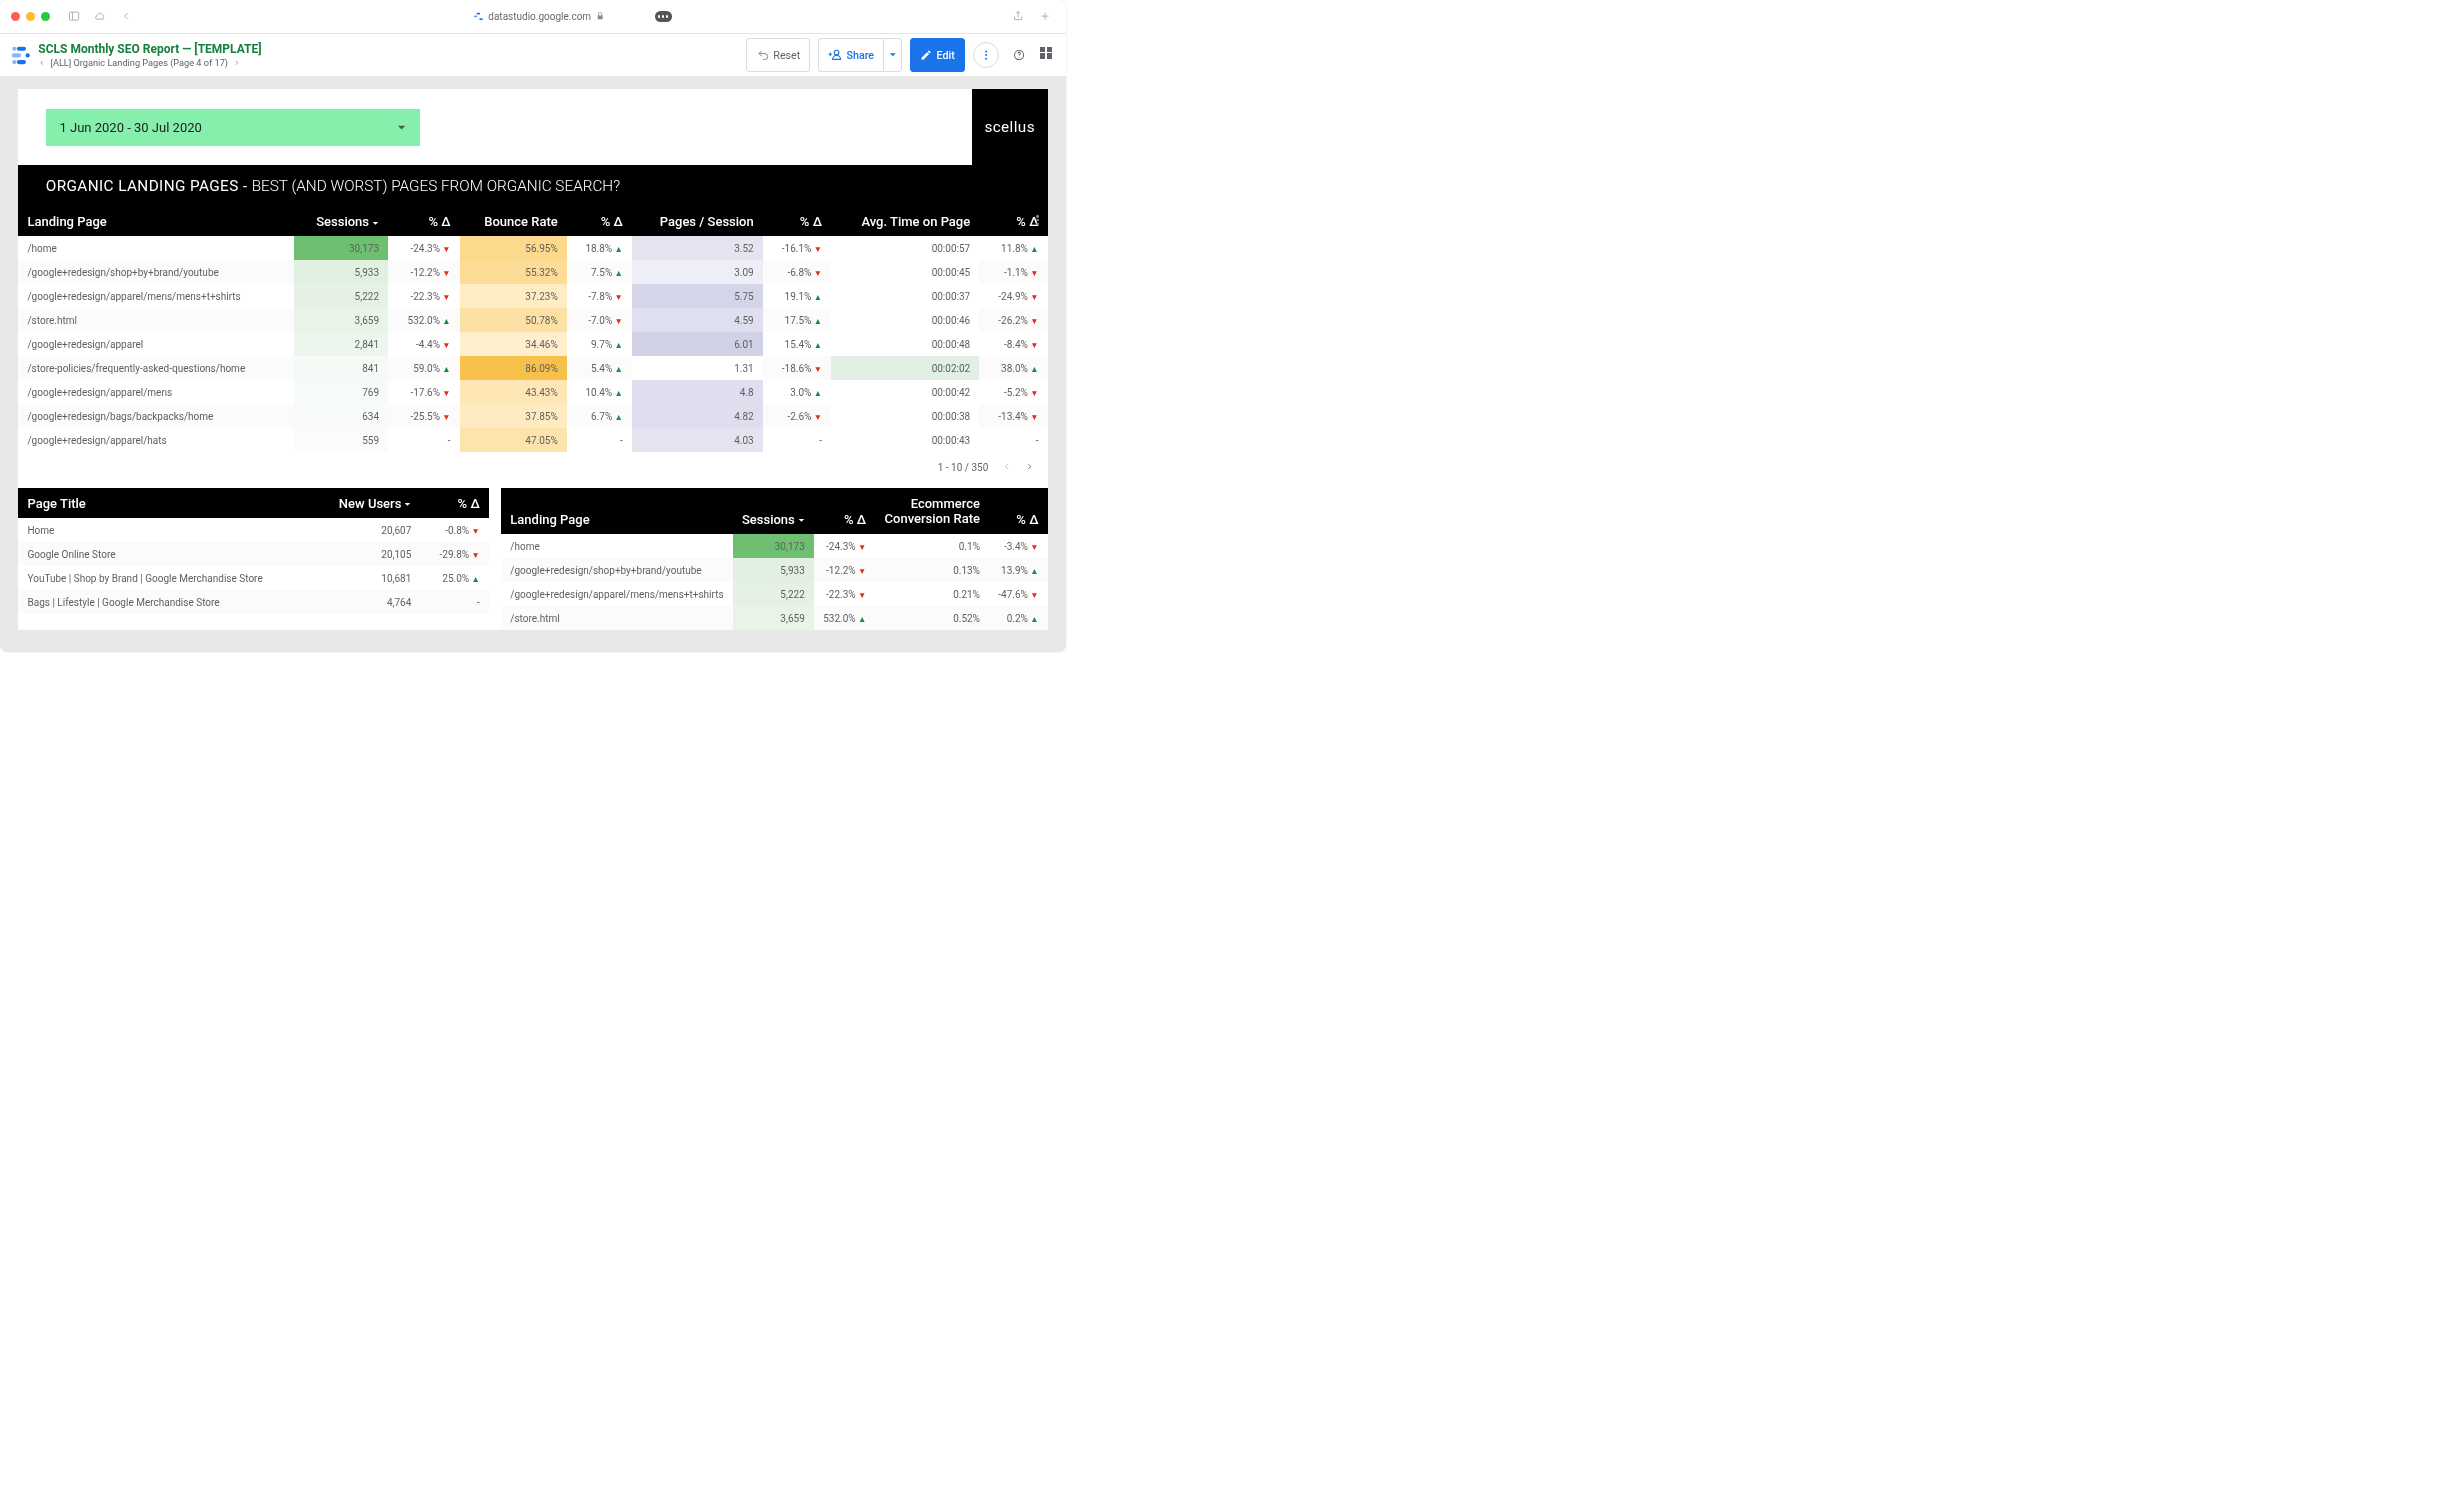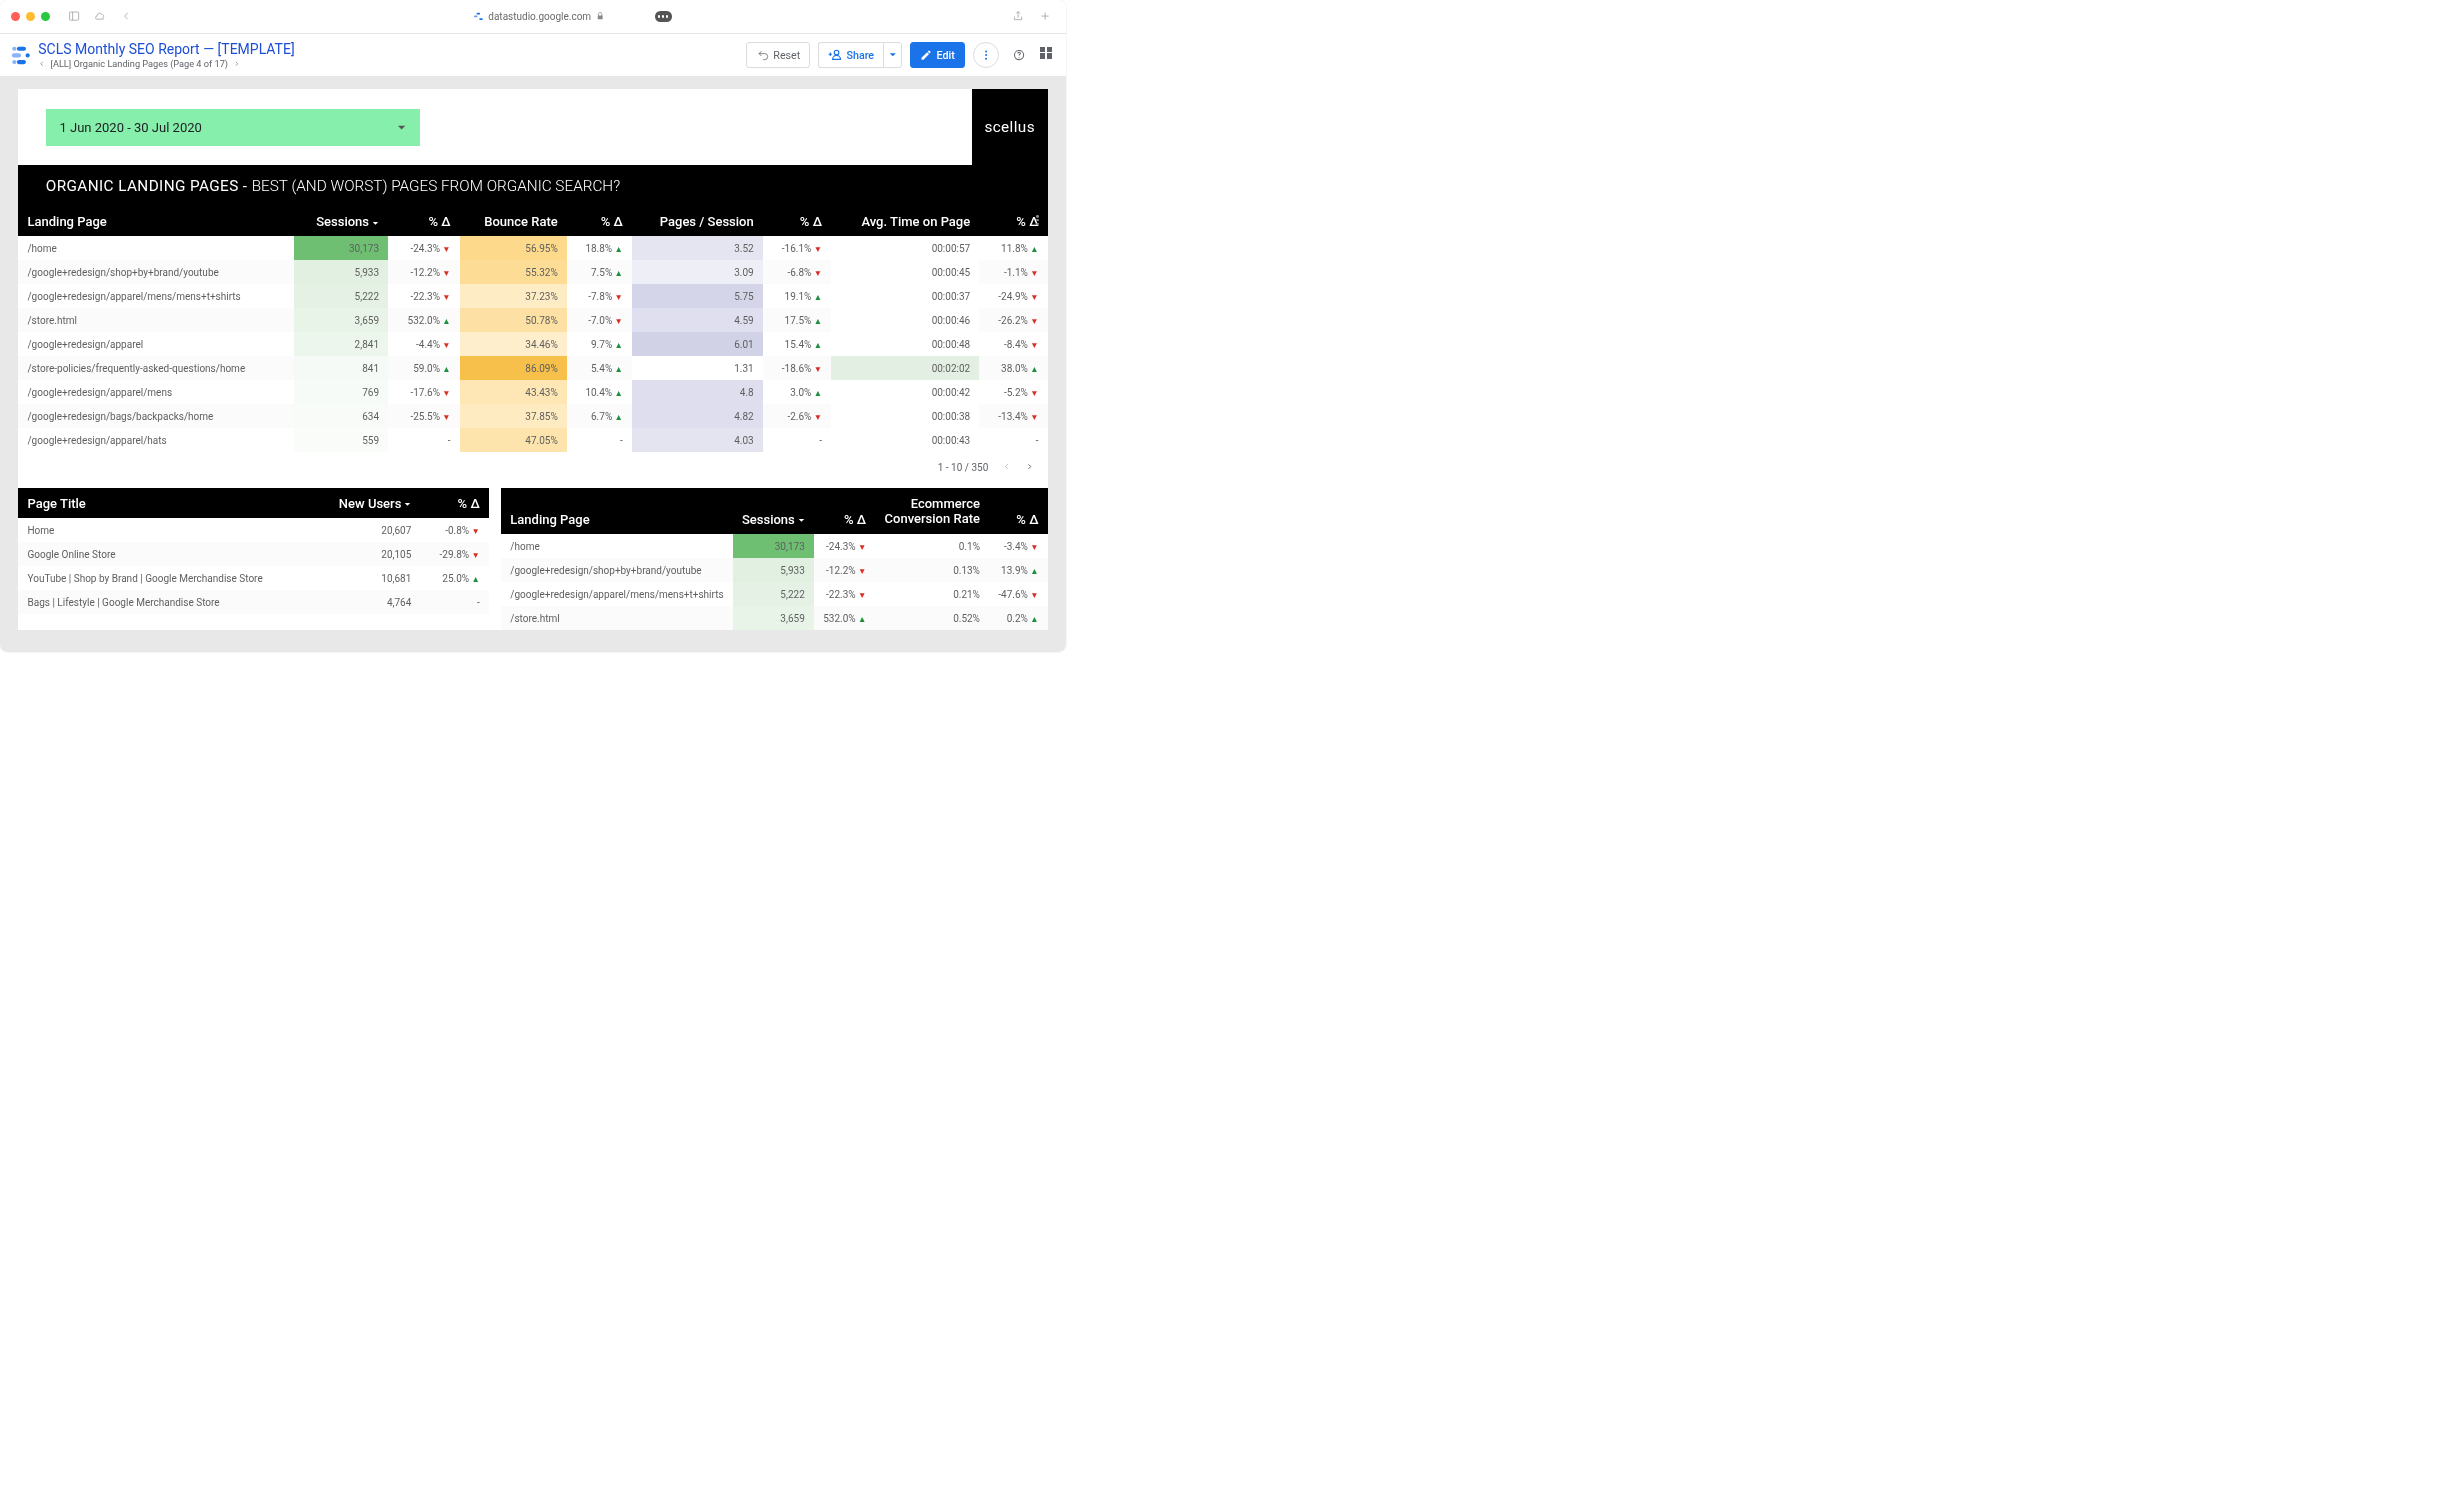--- a/index.html
+++ b/index.html
@@ -15,25 +15,25 @@
 .url-area { flex: 1; display: flex; justify-content: center; align-items: center; gap: 4.6px; color: #6b6b6b; font-size: 10px; }
 .url-area .ds-glyph { width:10.7px; height:10.7px; display:inline-flex; }
 .lock-glyph { color:#888; }
 .dots-badge { width:17px; height:10.7px; background:#555; border-radius:5.3px; display:inline-flex; align-items:center; justify-content:center; margin-left:46px; }
 .dots-badge span{width:2.3px;height:2.3px;background:#fff;border-radius:50%;margin:0 0.8px;}
 
 
 .app-header { height: 43px; display: flex; align-items: center; padding: 0 9.2px 0 6.1px; border-bottom: 0.8px solid #e6e6e6; }
 .ds-logo { width: 23px; height: 23px; margin: 0 6.1px 0 3.1px; display:flex; align-items:center; justify-content:center;}
 .title-block { display: flex; flex-direction: column; justify-content: center; }
-.doc-title { font-size: 14px; color: #1d4ed8; font-weight: 400; }
+.doc-title { font-size: 12px; color: #15803d; font-weight: 700; }
 .crumb-row { display: flex; align-items: center; gap: 4.6px; color: #5f6368; font-size: 9.2px; margin-top: 1.5px;}
 .crumb-row svg { width: 7.6px; height: 7.6px; stroke:#5f6368; stroke-width:2; fill:none;}
 .header-actions { margin-left: auto; display: flex; align-items: center; gap: 7.6px; }
-.btn { height: 26px; border-radius: 3.1px; display: flex; align-items: center; padding: 0 9.2px; font-size: 10.7px; cursor: pointer; border:0.8px solid #dadce0; background:#fff; gap:4.6px;}
+.btn { height: 34px; border-radius: 3.1px; display: flex; align-items: center; padding: 0 9.2px; font-size: 10.7px; cursor: pointer; border:0.8px solid #dadce0; background:#fff; gap:4.6px;}
 .btn.reset { color: #5f6368; }
 .btn.reset svg{width:12.2px;height:12.2px;stroke:#5f6368;fill:none;stroke-width:1.5;}
 .share-group { display:flex; }
 .btn.share { color:#1a73e8; border-right:none; border-radius:3.1px 0 0 3.1px; font-weight:500;}
 .btn.share svg{width:13.7px;height:13.7px;fill:#1a73e8;}
 .btn.share-drop{border-radius:0 3.1px 3.1px 0; padding:0 4.6px;}
 .btn.share-drop svg{width:7.6px;height:7.6px;fill:#1a73e8;}
 .btn.edit { background:#1a73e8; color:#fff; border-color:#1a73e8; font-weight:500;}
 .btn.edit svg{width:12.2px;height:12.2px;fill:#fff;}
 .circ-btn{width:26px;height:26px;border:0.8px solid #dadce0;border-radius:50%;display:flex;align-items:center;justify-content:center;color:#5f6368;}

